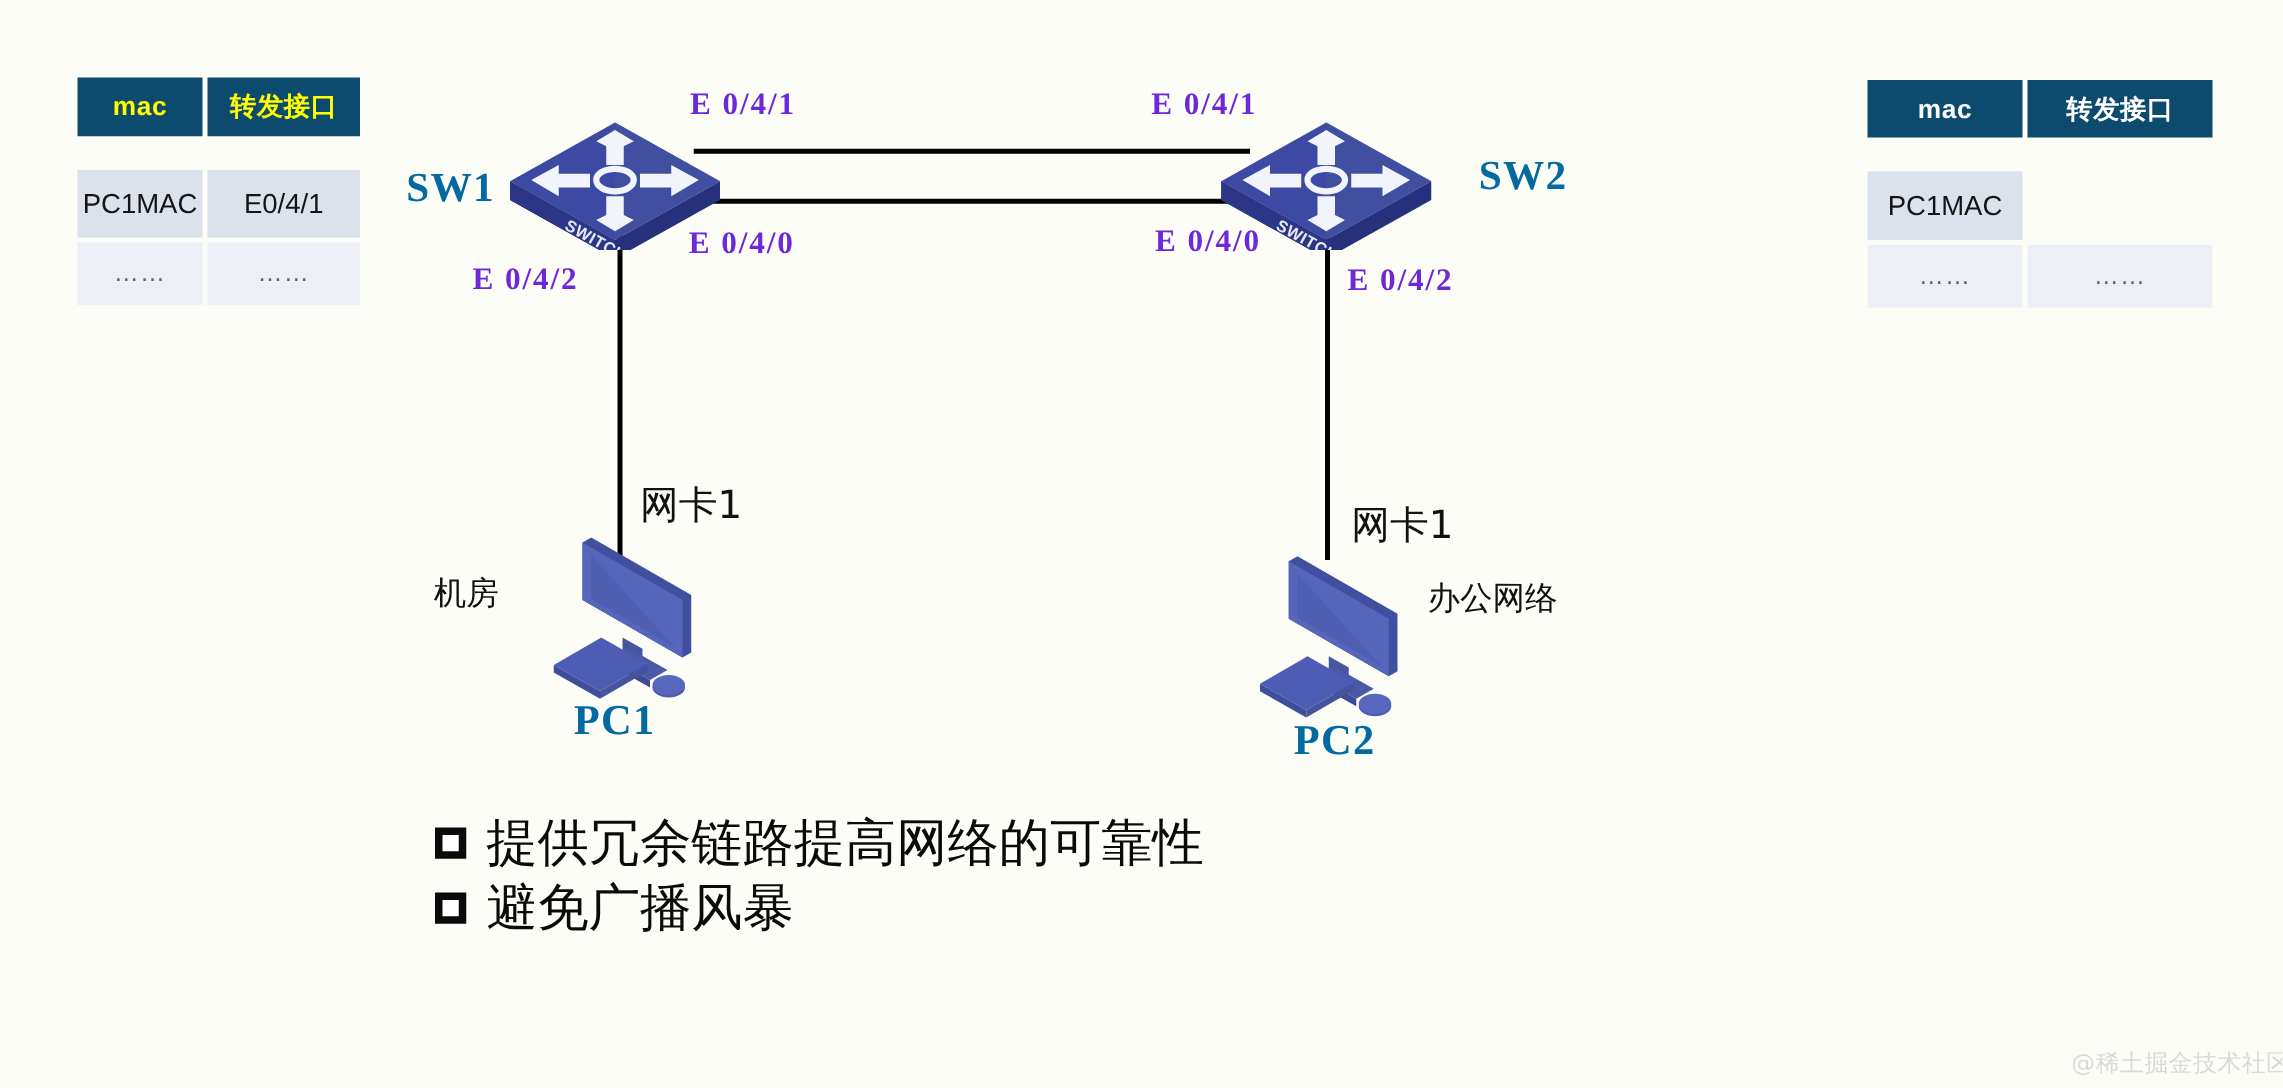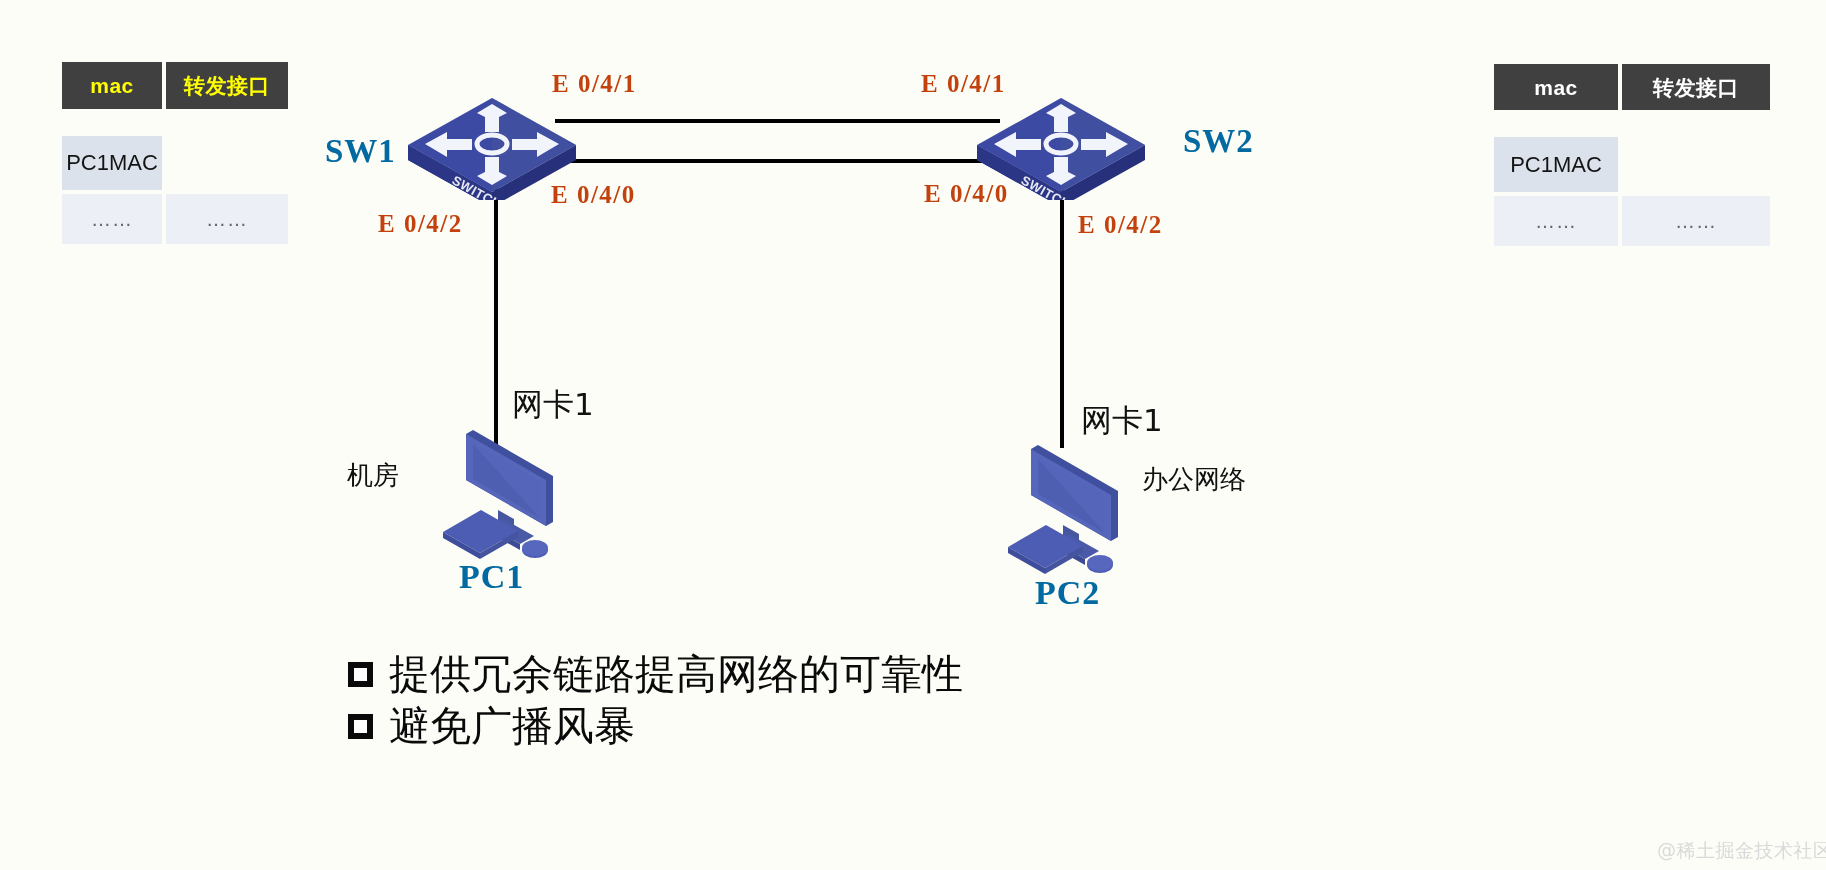--- a/index.html
+++ b/index.html
@@ -34,21 +34,21 @@
   }
   .mac-cell {
     box-sizing: border-box;
     display: flex;
     align-items: center;
     justify-content: center;
     text-align: center;
     line-height: 1;
   }
   .mac-head .mac-cell {
-    background: #404040;
+    background: #0c4a6e;
     font-weight: bold;
     font-size: 21px;
     letter-spacing: 0.5px;
   }
   .mac-body-1 .mac-cell {
     background: #dce2eb;
     color: #141414;
     font-size: 22px;
     font-weight: normal;
     margin-top: 23px;
@@ -94,21 +94,21 @@
   }
   .sw-label { font-size: 33px; letter-spacing: 1px; }
   .pc-label { font-size: 34px; letter-spacing: 1px; }
 
   
   .port-label {
     position: absolute;
     font-family: "Liberation Serif", serif;
     font-weight: bold;
     font-size: 25px;
-    color: #c2410c;
+    color: #6d28d9;
     white-space: nowrap;
     letter-spacing: 1.5px;
     line-height: 1;
     text-align: right;
   }
 
   
   .link {
     position: absolute;
     background: #000000;
@@ -179,20 +179,21 @@
 
 <div id="stage">
 
   <div class="mac-table" id="mac-table-left">
     <div class="mac-row mac-head">
       <div class="mac-cell">mac</div>
       <div class="mac-cell">转发接口</div>
     </div>
     <div class="mac-row mac-body-1">
       <div class="mac-cell">PC1MAC</div>
+      <div class="mac-cell">E0/4/1</div>
     </div>
     <div class="mac-row mac-body-2">
       <div class="mac-cell">……</div>
       <div class="mac-cell">……</div>
     </div>
   </div>
 
   <div class="mac-table" id="mac-table-right">
     <div class="mac-row mac-head">
       <div class="mac-cell">mac</div>

